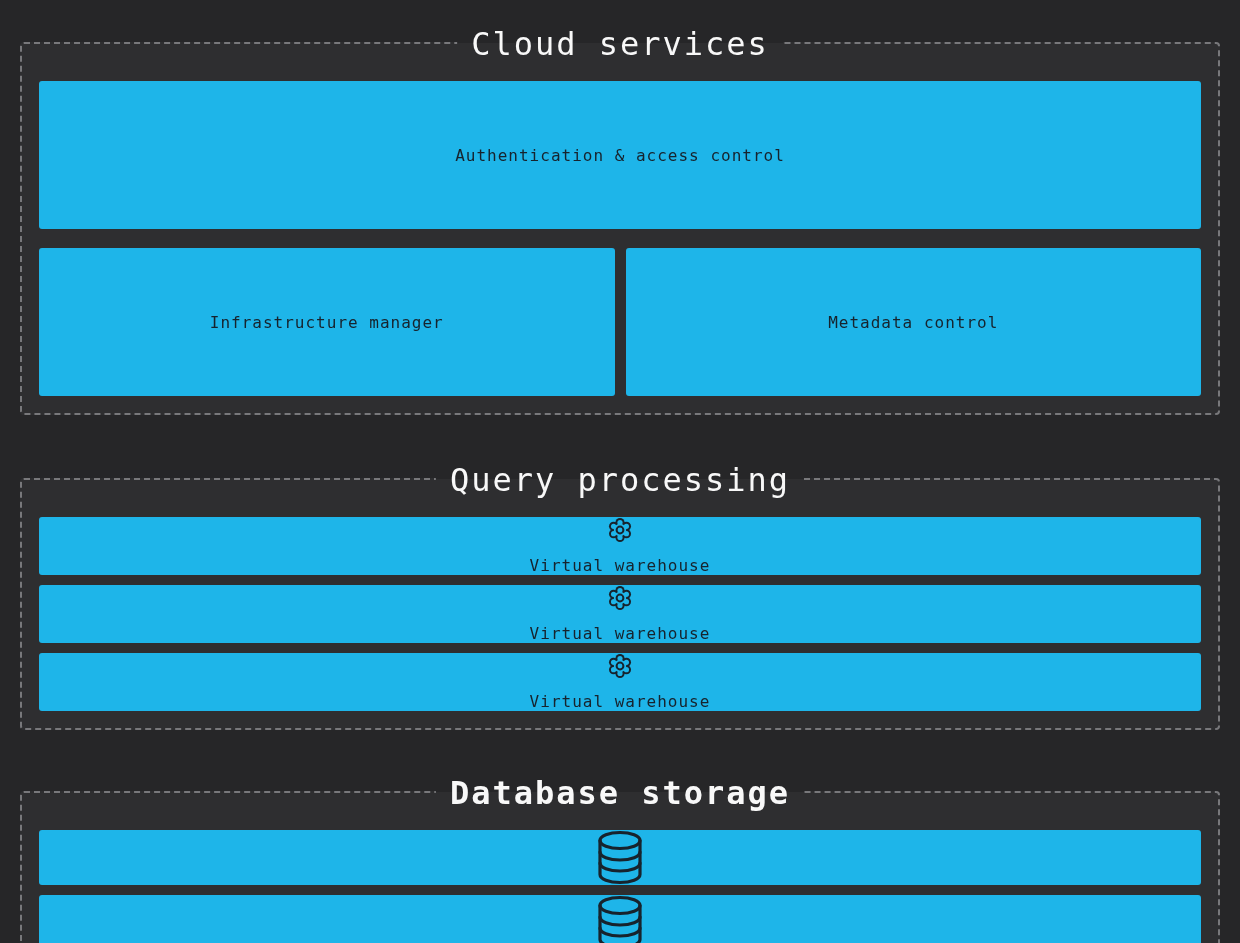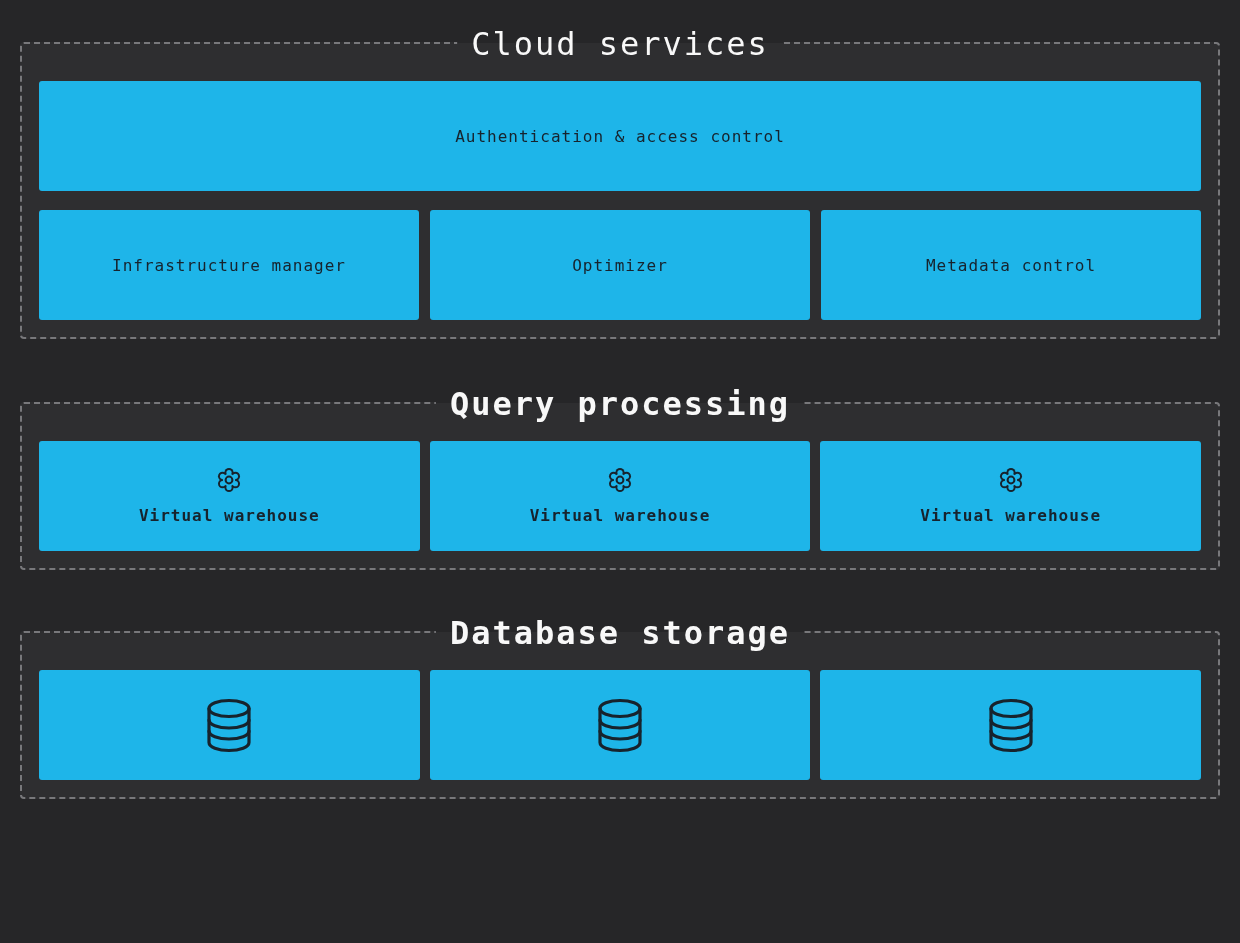--- a/index.html
+++ b/index.html
@@ -19,53 +19,53 @@
   }
   .page{position:relative;width:1240px;height:943px;padding:0 20px;}
   .section{
     position:relative;
     border:2px dashed var(--border-c);
     border-radius:4px;
     background:var(--section-bg);
     padding:37px 17px 17px 17px;
   }
   .section-cloud{margin-top:42px;}
-  .section-query{margin-top:63px;font-weight:bold;}
+  .section-query{margin-top:63px;}
   .section-storage{margin-top:61px;font-weight:bold;}
   .legend{
     position:absolute;
     top:-20px;
     left:50%;
     transform:translateX(-50%);
     height:40px;
     line-height:40px;
     padding:0 14px;
     background:linear-gradient(to bottom,var(--page-bg) 0 19px,var(--section-bg) 19px 100%);
     color:var(--title);
     font-size:32px;
     letter-spacing:2px;
     white-space:nowrap;
   }
   .box{
     background:var(--box);
     border-radius:3px;
-    height:110px;
+    height:148px;
     display:flex;
     flex-direction:column;
     align-items:center;
     justify-content:center;
     color:var(--ink);
     font-size:16px;
     letter-spacing:1px;
     text-align:center;
   }
   .box-wide{width:100%;margin-bottom:19px;}
   .row{display:flex;width:100%;}
   .row-4{gap:11px;}
-  .row-3{gap:10px;}
+  .row-3{gap:10px;flex-direction:column;}
   .row-4 .box{flex:1 1 0;justify-content:center;}
   .row-3 .box{flex:1 1 0;}
   .box .icon{display:block;line-height:0;}
   .box .icon + .label{margin-top:13px;}
   svg{display:block;}
 </style>
 </head>
 <body>
 
 <div class="page">
@@ -73,23 +73,20 @@
   <div class="section section-cloud">
     <div class="legend">Cloud services</div>
 
     <div class="box box-wide">
       <span class="label">Authentication &amp; access control</span>
     </div>
 
     <div class="row row-4">
       <div class="box">
         <span class="label">Infrastructure manager</span>
-      </div>
-      <div class="box">
-        <span class="label">Optimizer</span>
       </div>
       <div class="box">
         <span class="label">Metadata control</span>
       </div>
     </div>
   </div>
 
   <div class="section section-query">
     <div class="legend">Query processing</div>
 

